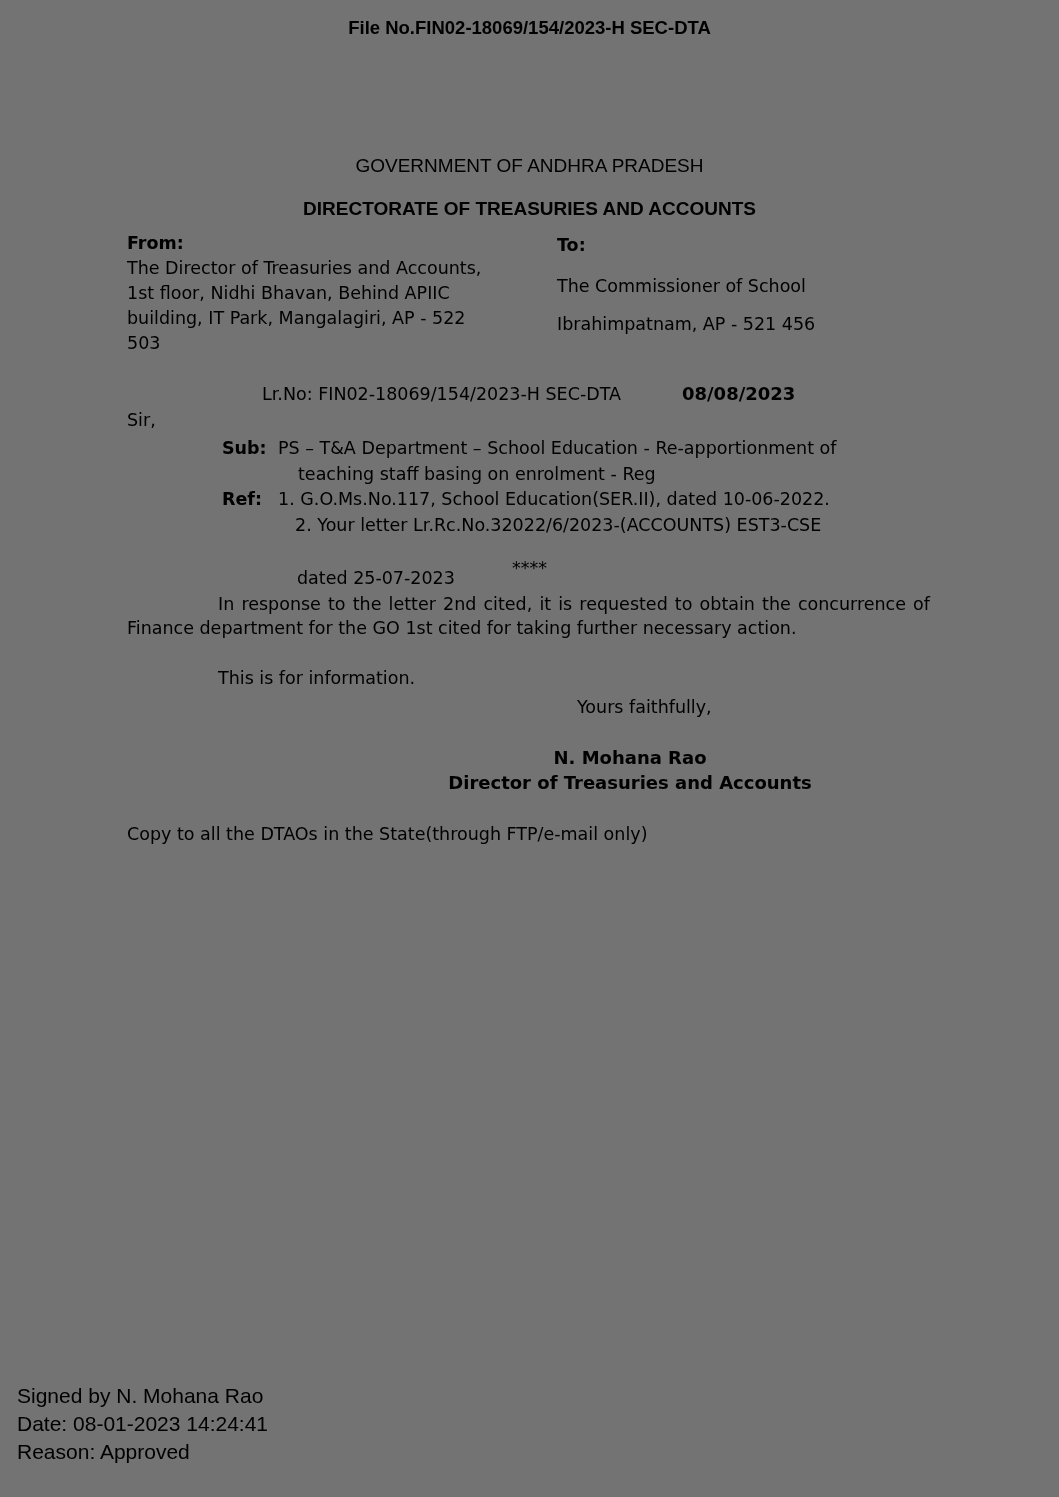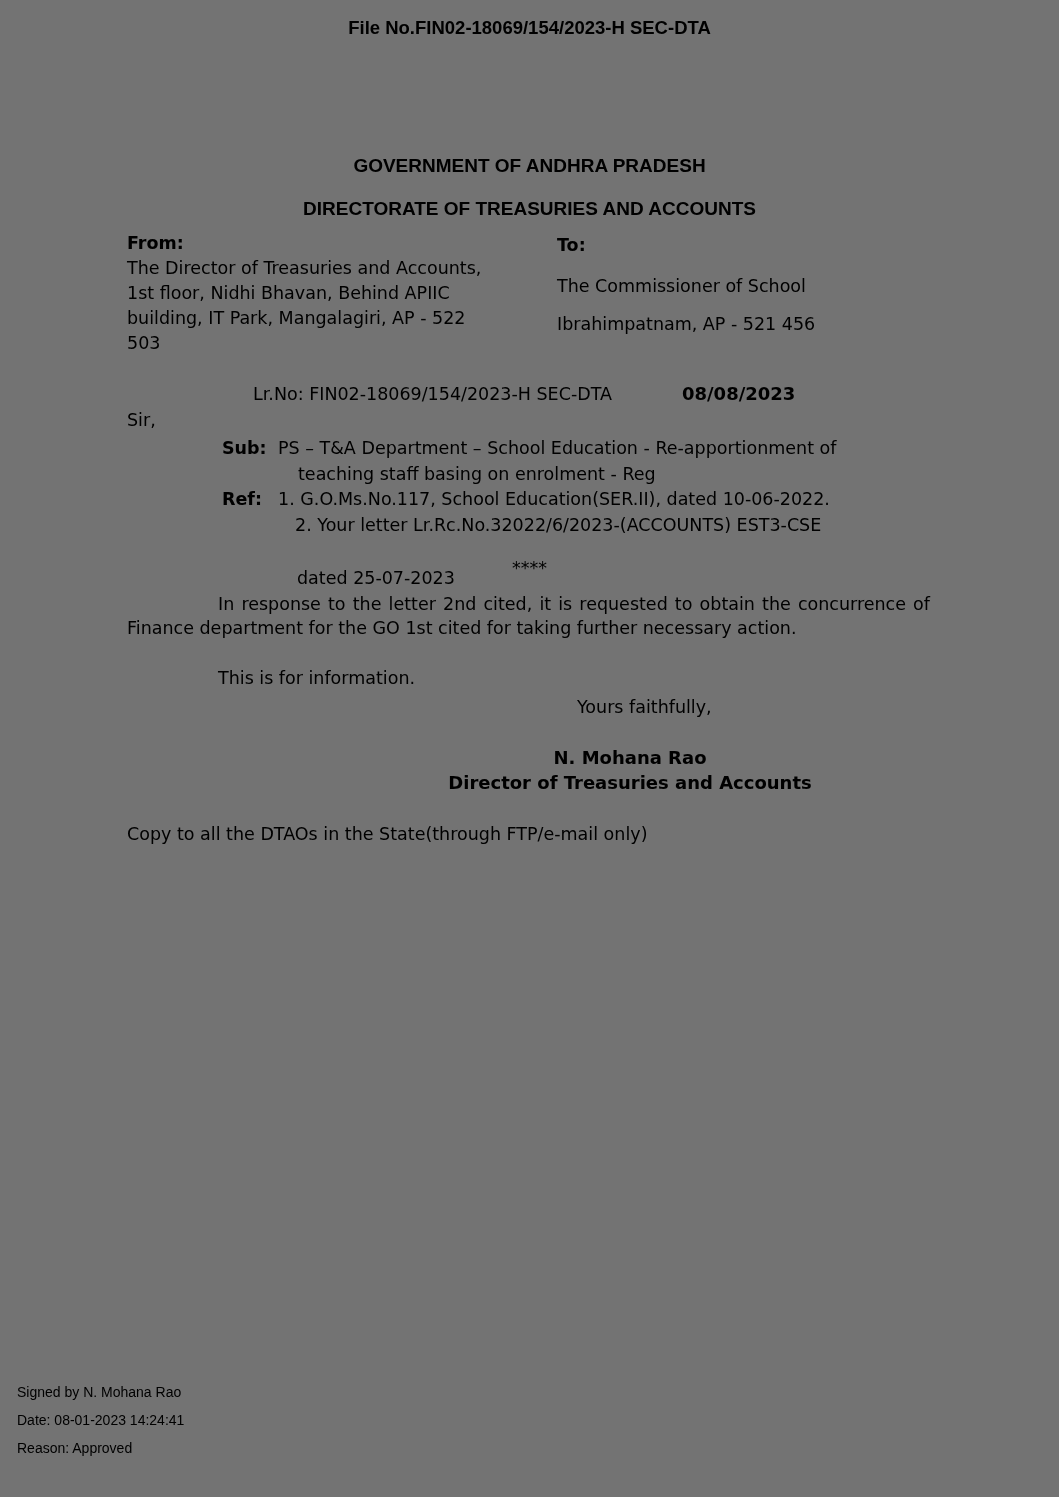--- a/index.html
+++ b/index.html
@@ -12,36 +12,36 @@
     font-family: "DejaVu Sans", sans-serif;
     font-size: 17.5px;
     overflow: hidden;
   }
   .abs { position: absolute; white-space: nowrap; }
   .b { font-weight: bold; }
 
   .file-no   { top: 17px;  left: 0; width: 100%; text-align: center;
                font-family: "Liberation Sans", sans-serif; font-weight: bold; font-size: 18.5px; }
   .org1      { top: 155px; left: 0; width: 100%; text-align: center;
-               font-family: "Liberation Sans", sans-serif; font-weight: bold; font-size: 19px; }
+               font-family: "Liberation Sans", sans-serif; font-weight: normal; font-size: 19px; }
   .org2      { top: 181px; left: 0; width: 100%; text-align: center;
                font-family: "Liberation Sans", sans-serif; font-weight: bold; font-size: 19px; margin-top: 17px; }
 
   .from-label{ top: 233px; left: 127px; }
   .from-l0   { top: 258px; left: 127px; }
   .from-l1   { top: 283px; left: 127px; }
   .from-l2   { top: 308px; left: 127px; }
   .from-l3   { top: 333px; left: 127px; }
 
   .to-label  { top: 235px; left: 557px; }
   .to-l0     { top: 276px; left: 557px; }
   .to-l1     { top: 287px; left: 557px; }
   .to-l2     { top: 314px; left: 557px; }
 
-  .lr-no     { top: 384px; left: 253px; }
+  .lr-no     { top: 384px; left: 262px; }
   .lr-date   { top: 383px; left: 682px; font-size: 18px; }
   .sir       { top: 410px; left: 127px; }
 
   .sub-label { top: 438px; left: 222px; }
   .sub-l0    { top: 438px; left: 278px; }
   .sub-l1    { top: 464px; left: 298px; }
 
   .ref-label { top: 489px; left: 222px; }
   .ref-i1    { top: 489px; left: 278px; }
   .ref-i2a   { top: 515px; left: 271px; margin-left: 24px; }
@@ -53,21 +53,21 @@
                white-space: normal; text-align: justify;
                text-indent: 91px; line-height: 24px; margin: 0; }
   .body2     { top: 668px; left: 218px; }
   .closing   { top: 697px; left: 577px; }
 
   .sig-name  { top: 747px; left: 280px; width: 700px; text-align: center; font-size: 18px; }
   .sig-title { top: 772px; left: 280px; width: 700px; text-align: center; font-size: 18px; }
 
   .copy-line { top: 824px; left: 127px; }
 
-  .ds        { font-family: "Liberation Sans", sans-serif; font-size: 14px; }
+  .ds        { font-family: "Liberation Sans", sans-serif; font-size: 21px; }
   .ds-signed { top: 1384px; left: 17px; }
   .ds-date   { top: 1412px; left: 17px; }
   .ds-reason { top: 1440px; left: 17px; }
 </style>
 </head>
 <body>
 
 <div class="page">
 
   <div class="abs file-no">File No.FIN02-18069/154/2023-H SEC-DTA</div>

